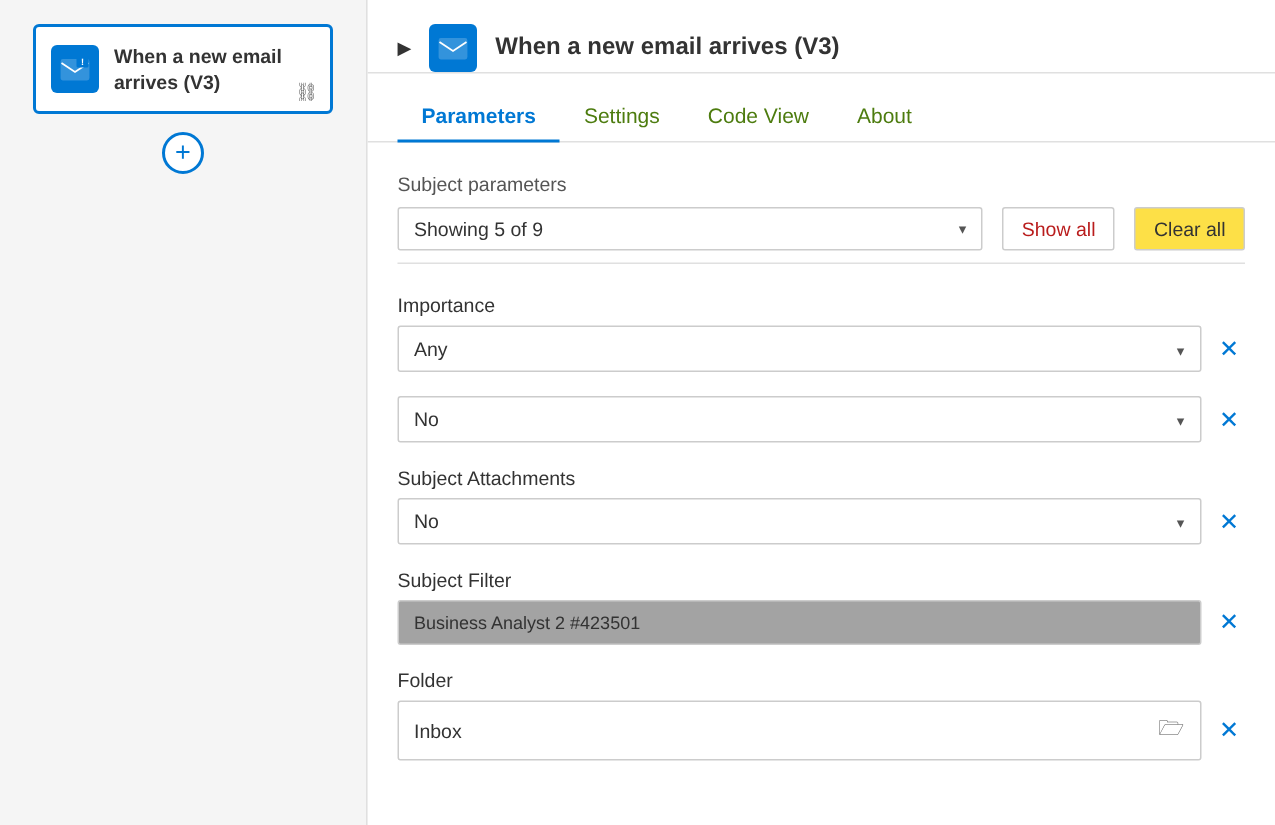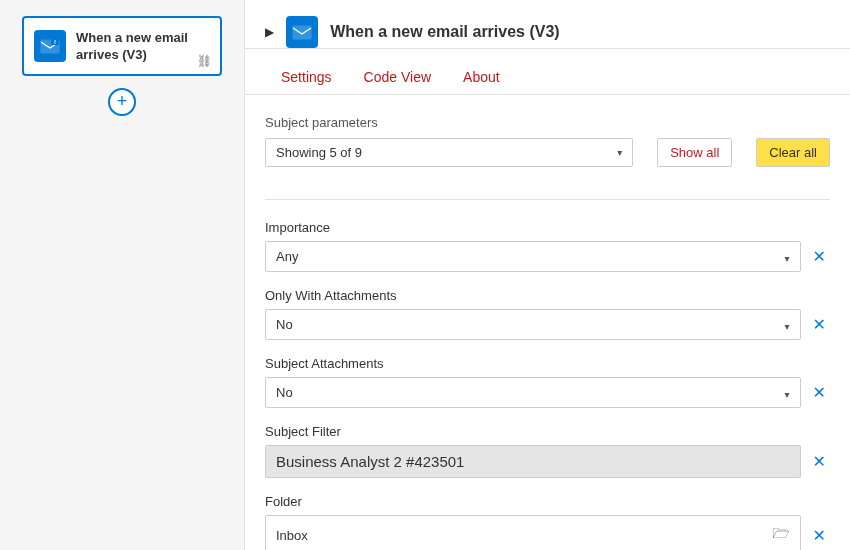--- a/index.html
+++ b/index.html
@@ -134,21 +134,21 @@
       display: flex;
       gap: 0;
       padding: 0 20px;
       margin-top: 12px;
       border-bottom: 1px solid #e0e0e0;
     }
 
     .tab {
       padding: 8px 16px;
       cursor: pointer;
-      color: #b91c1c;
+      color: #4d7c0f;
       font-size: 14px;
       border-bottom: 2px solid transparent;
       margin-bottom: -1px;
     }
 
     .tab.active {
       color: #0078d4;
       border-bottom: 2px solid #0078d4;
       font-weight: 600;
     }
@@ -163,22 +163,22 @@
     
     .section-label {
       font-size: 13px;
       color: #555;
       margin-bottom: 8px;
     }
 
     .advanced-row {
       display: flex;
       align-items: center;
-      gap: 24px;
-      margin-bottom: 32px;
+      gap: 13px;
+      margin-bottom: 8px;
     }
 
     .dropdown-showing {
       flex: 1;
       border: 1px solid #ccc;
       border-radius: 2px;
       padding: 6px 10px;
       display: flex;
       align-items: center;
       justify-content: space-between;
@@ -248,25 +248,25 @@
       padding: 7px 10px;
       font-size: 13px;
       color: #333;
       background: #fff;
       display: flex;
       align-items: center;
       justify-content: space-between;
     }
 
     .param-input-text {
-      background: #e5e5e5;
+      background: #a3a3a3;
       border: 1px solid #ccc;
       border-radius: 2px;
       padding: 7px 10px;
-      font-size: 15px;
+      font-size: 12px;
       color: #333;
       width: 100%;
       outline: none;
     }
 
     .close-btn {
       color: #0078d4;
       font-size: 16px;
       cursor: pointer;
       padding: 4px;
@@ -315,20 +315,21 @@
     <div class="header-icon">
       <svg viewBox="0 0 20 20" width="20" height="20" fill="none" xmlns="http://www.w3.org/2000/svg">
         <rect x="1" y="4" width="18" height="13" rx="1" fill="white" opacity="0.2" stroke="white" stroke-width="1.2"></rect>
         <path d="M1 6l9 6 9-6" stroke="white" stroke-width="1.2" fill="none"></path>
       </svg>
     </div>
     <div class="header-title">When a new email arrives (V3)</div>
   </div>
 
   <div class="tabs">
+    <div class="tab active">Parameters</div>
     <div class="tab">Settings</div>
     <div class="tab">Code View</div>
     <div class="tab">About</div>
   </div>
 
   <div class="content">
 
     <div class="section-label">Subject parameters</div>
 
     <div class="advanced-row">
@@ -347,21 +348,20 @@
       <div class="param-row">
         <div class="param-dropdown">
           <span>Any</span>
           <span class="chevron-down">▾</span>
         </div>
         <div class="close-btn">✕</div>
       </div>
     </div>
 
     <div class="param-group">
-      <div class="param-label">Only With Attachments</div>
       <div class="param-row">
         <div class="param-dropdown">
           <span>No</span>
           <span class="chevron-down">▾</span>
         </div>
         <div class="close-btn">✕</div>
       </div>
     </div>
 
     <div class="param-group">

